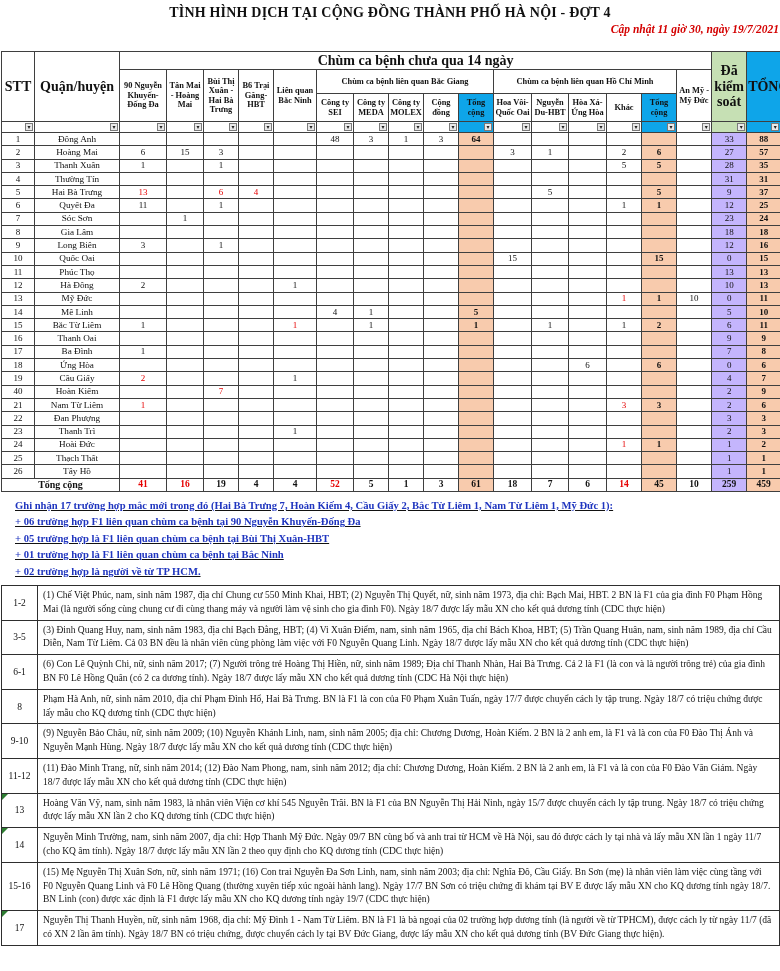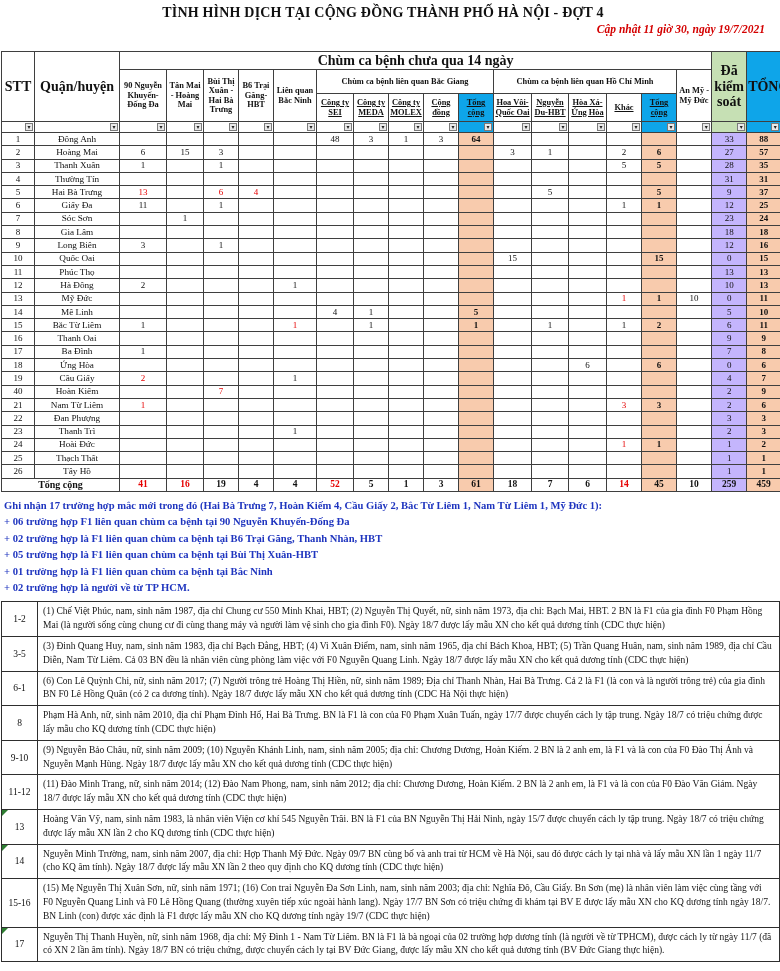--- a/index.html
+++ b/index.html
@@ -2,21 +2,21 @@
 <html><head>
 <meta charset="utf-8">
 <style>
   * { box-sizing: border-box; margin: 0; padding: 0; }
   html,body { background:#fff; }
   body {
     width: 780px; height: 971px; overflow: hidden;
     font-family: "Liberation Serif", "DejaVu Serif", serif;
     color: #111;
   }
-  .page { padding: 3px 15px 0 1px; }
+  .page { padding: 3px 1px 0 1px; }
 
   
   .title {
     text-align: center; font-size: 14px; font-weight: bold;
     letter-spacing: .2px; color: #101010; margin-top: 2px;
   }
   .subtitle {
     text-align: right; font-size: 11.5px; font-weight: bold; font-style: italic;
     color: #d40000; margin-top: 2px; margin-bottom: 16px;
   }
@@ -26,21 +26,21 @@
     border-collapse: collapse; table-layout: fixed; width: 779px;
     font-size: 9px;
   }
   table.main th, table.main td {
     border: 1px solid #3f3f3f; text-align: center; vertical-align: middle;
     overflow: hidden; padding: 0 1px;
   }
   table.main thead th { font-weight: bold; line-height: 1.12; }
   tr.h-a { height: 18px; }  tr.h-a th { font-size: 14px; }
   tr.h-b { height: 24px; }  tr.h-b th { font-size: 8.4px; }
-  tr.h-c { height: 28px; text-decoration: underline; }  tr.h-c th { font-size: 8.4px; }
+  tr.h-c { height: 28px; }  tr.h-c th { font-size: 8.4px; }
   tr.h-f { height: 11px; }
   tr.h-f td { padding: 0; vertical-align: middle; }
   .filter-btn {
     display: block; margin: 0 1px 1px auto; width: 8px; height: 8px;
     border: 1px solid #7a7a7a; background: #e9e9e9; color: #222;
     font-size: 6px; line-height: 6px; text-align: center;
     font-family: "DejaVu Sans", sans-serif; cursor: pointer;
   }
   .orange { background: #0ea5e9; }
   .green  { background: #C6E0B4; }
@@ -50,21 +50,21 @@
   td.c-stt { font-size: 9px; }
   td.c-district { text-align: left; padding-left: 3px; font-size: 9.2px; white-space: nowrap; }
   td.c-osum, td.c-otot { background: #F8CBAD; font-weight: bold; }
   td.c-green { background: #c4b5fd; }
   td.red { color: #e60000; }
   tr.t-row { height: 16px; }
   tr.t-row td { font-weight: bold; font-size: 9.5px; }
   tr.t-row td.t-label { font-size: 10px; }
 
   
-  .notes { margin: 6px 0 5px 3px; }
+  .notes { margin: 6px 0 5px 14px; text-decoration: underline; }
   .note-line {
     color: #1F35BF; font-weight: bold; font-size: 10.6px; line-height: 16.4px;
     white-space: nowrap;
   }
 
   
   table.details {
     border-collapse: collapse; table-layout: fixed; width: 779px;
     font-size: 9.5px;
   }
@@ -312,21 +312,21 @@
           <td class="c-num">5</td>
           <td class="c-num"></td>
           <td class="c-num"></td>
           <td class="c-num c-osum">5</td>
           <td class="c-num"></td>
           <td class="c-num c-green">9</td>
           <td class="c-num c-otot">37</td>
         </tr>
         <tr>
           <td class="c-stt">6</td>
-          <td class="c-district">Giấy Đa</td>
+          <td class="c-district">Quyết Đa</td>
           <td class="c-num">11</td>
           <td class="c-num"></td>
           <td class="c-num">1</td>
           <td class="c-num"></td>
           <td class="c-num"></td>
           <td class="c-num"></td>
           <td class="c-num"></td>
           <td class="c-num"></td>
           <td class="c-num"></td>
           <td class="c-num c-osum"></td>
@@ -799,21 +799,20 @@
           <td class="c-num">10</td>
           <td class="c-num c-green">259</td>
           <td class="c-num c-otot">459</td>
         </tr>
       </tbody>
   </table>
 
   <div class="notes" id="notes">
       <div class="note-line">Ghi nhận 17 trường hợp mắc mới trong đó (Hai Bà Trưng 7, Hoàn Kiếm 4, Cầu Giấy 2, Bắc Từ Liêm 1, Nam Từ Liêm 1, Mỹ Đức 1):</div>
       <div class="note-line">+ 06 trường hợp F1 liên quan chùm ca bệnh tại 90 Nguyễn Khuyến-Đống Đa</div>
-      <div class="note-line">+ 02 trường hợp là F1 liên quan chùm ca bệnh tại B6 Trại Găng, Thanh Nhàn, HBT</div>
       <div class="note-line">+ 05 trường hợp là F1 liên quan chùm ca bệnh tại Bùi Thị Xuân-HBT</div>
       <div class="note-line">+ 01 trường hợp là F1 liên quan chùm ca bệnh tại Bắc Ninh</div>
       <div class="note-line">+ 02 trường hợp là người về từ TP HCM.</div>
     </div>
 
   <table class="details">
     <tbody id="detail-rows">
         <tr>
           <td class="d-label">1-2</td>
           <td class="d-text">(1) Chế Việt Phúc, nam, sinh năm 1987, địa chỉ Chung cư 550 Minh Khai, HBT; (2) Nguyễn Thị Quyết, nữ, sinh năm 1973, địa chỉ: Bạch Mai, HBT. 2 BN là F1 của gia đình F0 Phạm Hồng Mai (là người sống cùng chung cư đi cùng thang máy và  người làm vệ sinh cho gia đình F0). Ngày 18/7 được lấy mẫu XN cho kết quả dương tính (CDC thực hiện)</td>

